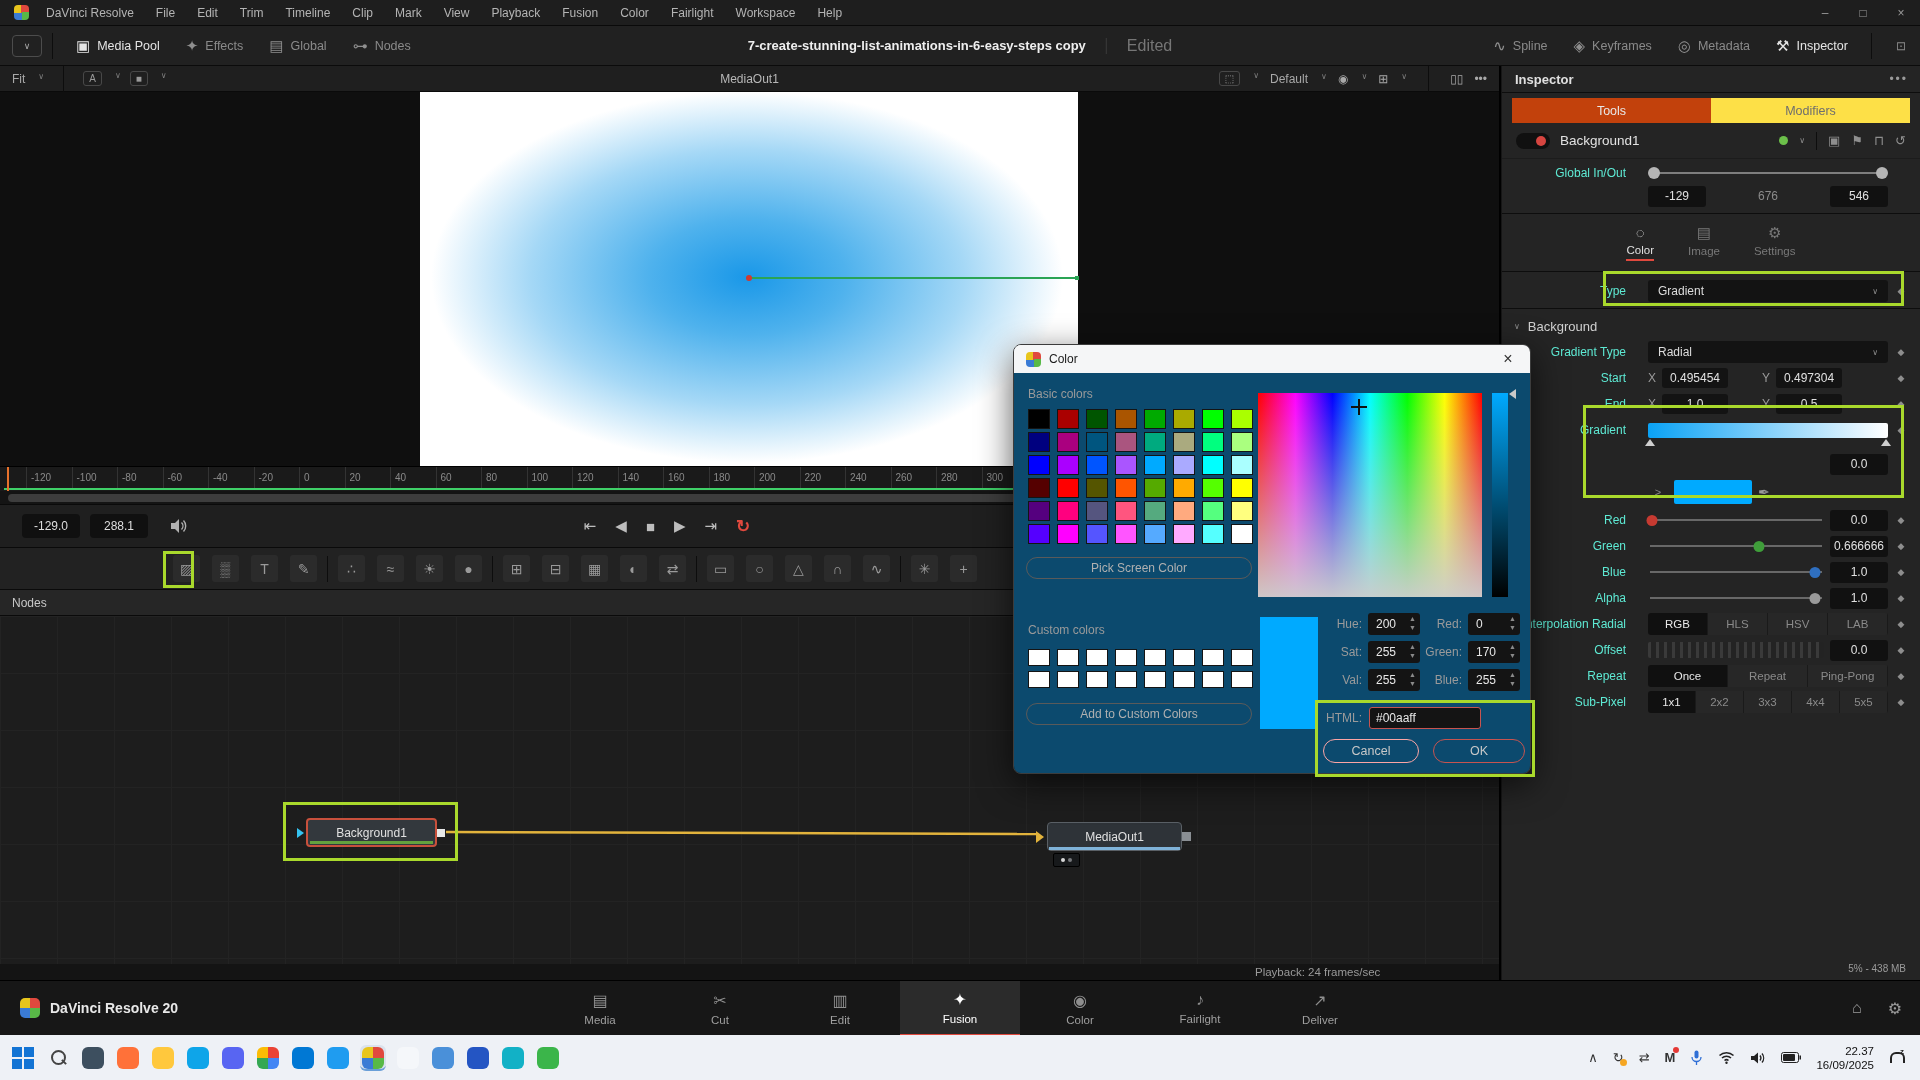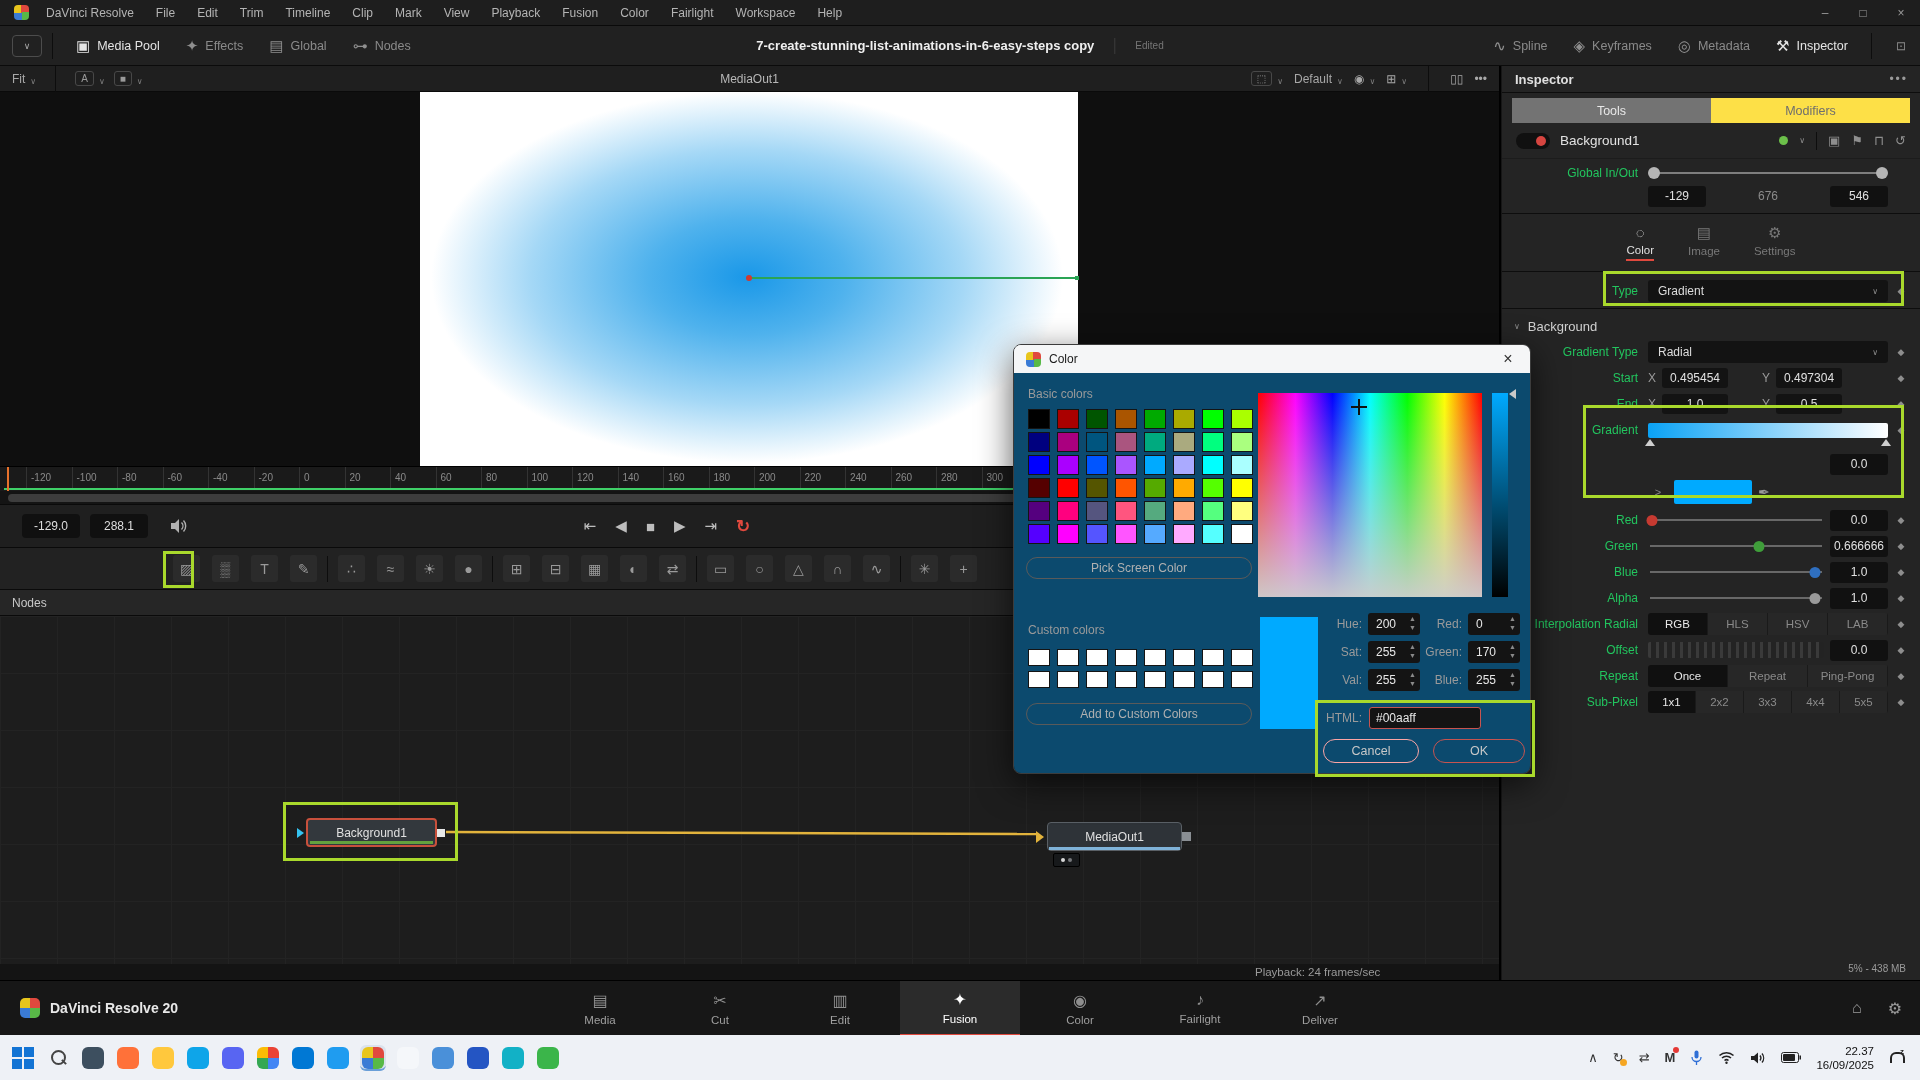--- a/index.html
+++ b/index.html
@@ -14,26 +14,26 @@
 #topbar{position:absolute;left:0;top:26px;width:1920px;height:40px;background:#212121;border-bottom:1px solid #0b0b0b;display:flex;align-items:center}
 .chevbox{margin-left:12px;width:30px;height:22px;border:1px solid #4c4c4c;border-radius:4px;display:flex;align-items:center;justify-content:center;color:#aaa;font-size:9px}
 .tb-divider{width:1px;height:26px;background:#0d0d0d;margin:0 10px}
 .tb-btn{display:flex;align-items:center;gap:7px;padding:0 13px;height:40px}
 .tb-btn .g{font-size:15px;color:#8f8f8f}
 .tb-btn .l{font-size:12.5px;color:#8a8a8a}
 .tb-btn.active .l,.tb-btn.active .g{color:#e4e4e4}
 #tb-title{position:absolute;left:50%;transform:translateX(-50%);display:flex;align-items:center;gap:20px}
 #tb-title .t{font-size:13px;font-weight:bold;color:#efefef}
 #tb-title .sep{width:1px;height:16px;background:#3c3c3c}
-#tb-title .e{font-size:10px;color:#767676}
+#tb-title .e{font-size:16px;color:#767676}
 #tb-right{margin-left:auto;display:flex;align-items:center}
 
 #leftcol{position:absolute;left:0;top:66px;width:1501px;height:914px;background:#141414;border-right:2px solid #000}
 #viewerbar{position:absolute;left:0;top:0;width:100%;height:26px;background:#1f1f1f;border-bottom:1px solid #0a0a0a;display:flex;align-items:center;padding:0 12px;gap:9px;color:#a8a8a8}
-.vb-group{display:flex;align-items:flex-end;gap:5px}
+.vb-group{display:flex;align-items:flex-start;gap:13px}
 .vb-chev{font-size:8px;color:#7e7e7e}
 .vb-box{border:1px solid #484848;border-radius:3px;padding:1px 5px;font-size:10px;color:#9a9a9a}
 #viewerbar .center{position:absolute;left:50%;transform:translateX(-50%);color:#b8b8b8;font-size:12px}
 #vb-right{margin-left:auto;display:flex;align-items:center;gap:11px}
 #viewer{position:absolute;left:0;top:26px;width:100%;height:374px;background:#0f0f0f}
 #canvas-img{position:absolute;left:420px;top:0;width:658px;height:374px;background:radial-gradient(ellipse 60% 62% at 49.7% 49.5%,#1a98e8 0%,#4fb2ed 25%,#a5d8f6 55%,#ffffff 80%)}
 #grad-line{position:absolute;left:329px;top:185px;width:328px;height:2px;background:#2aa455}
 #grad-center{position:absolute;left:-3px;top:-2px;width:6px;height:6px;border-radius:50%;background:#d03a2f}
 #grad-end{position:absolute;right:-2px;top:-1px;width:4px;height:4px;background:#2aa455}
 
@@ -73,31 +73,31 @@
 #node-mo .badge i+i{background:#77797c}
 #wire{position:absolute;left:0;top:0;pointer-events:none}
 #status-play{position:absolute;left:1255px;top:900px;font-size:11.5px;color:#9a9a9a}
 
 #inspector{position:absolute;left:1502px;top:66px;width:418px;height:914px;background:#242424}
 #insp-hdr{height:27px;display:flex;align-items:center;padding:0 12px 0 13px;border-bottom:1px solid #0d0d0d}
 #insp-hdr .t{font-size:13px;font-weight:bold;color:#e0e0e0}
 #insp-hdr .m{margin-left:auto;color:#9a9a9a;letter-spacing:2px}
 #insp-tabs{display:flex;margin:5px 10px 0 10px;height:25px}
 #insp-tabs .itab{flex:1;display:flex;align-items:center;justify-content:center;font-size:12.5px;background:#fde047;color:#6e6e6e}
-#insp-tabs .itab.on{background:#737373;color:#e8e8e8}
+#insp-tabs .itab.on{background:#c2410c;color:#e8e8e8}
 #nodehdr{height:36px;display:flex;align-items:center;padding:0 14px;gap:10px;border-bottom:1px solid #1c1c1c}
 .toggle{width:34px;height:16px;border-radius:8px;background:#101010;position:relative}
 .toggle .dot{position:absolute;right:4px;top:3px;width:10px;height:10px;border-radius:50%;background:#d64540}
 #nodehdr .nm{font-size:13.5px;color:#e2e2e2}
 #nodehdr .right{margin-left:auto;display:flex;align-items:center;gap:11px;color:#8e8e8e;font-size:13px}
 .gdot{width:9px;height:9px;border-radius:50%;background:#6cc04a}
 .vdiv{width:1px;height:18px;background:#0d0d0d}
 .chev{font-size:8px;color:#8e8e8e}
 .irow{display:flex;align-items:center;height:26px;padding-right:6px}
-.ilabel{width:146px;text-align:right;color:#22c55e;font-size:12px;padding-right:10px;flex:0 0 146px}
+.ilabel{width:146px;text-align:right;color:#5eead4;font-size:12px;padding-right:22px;flex:0 0 146px}
 .ictl{flex:1;display:flex;align-items:center;gap:6px}
 .idiamond{width:26px;text-align:center;color:#8e8e8e;font-size:9px;flex:0 0 26px}
 .idiamond::after{content:"◆"}
 .vbox{width:58px;height:21px;background:#111;border-radius:3px;color:#e0e0e0;display:flex;align-items:center;justify-content:center;font-size:12px;flex:0 0 58px}
 .midnum{flex:1;text-align:center;color:#8a8a8a}
 .gslider{flex:1;height:14px;position:relative}
 .gslider .trk{position:absolute;left:4px;right:4px;top:6px;height:2px;background:#7e7e7e}
 .gslider .hnd{position:absolute;top:1px;width:12px;height:12px;border-radius:50%;background:#b5b5b5;transform:translateX(-50%)}
 #secttabs{height:54px;display:flex;justify-content:center;gap:26px;padding-top:6px;border-bottom:1px solid #0d0d0d}
 .stab{display:flex;flex-direction:column;align-items:center;gap:3px;color:#787878;padding:0 4px}

